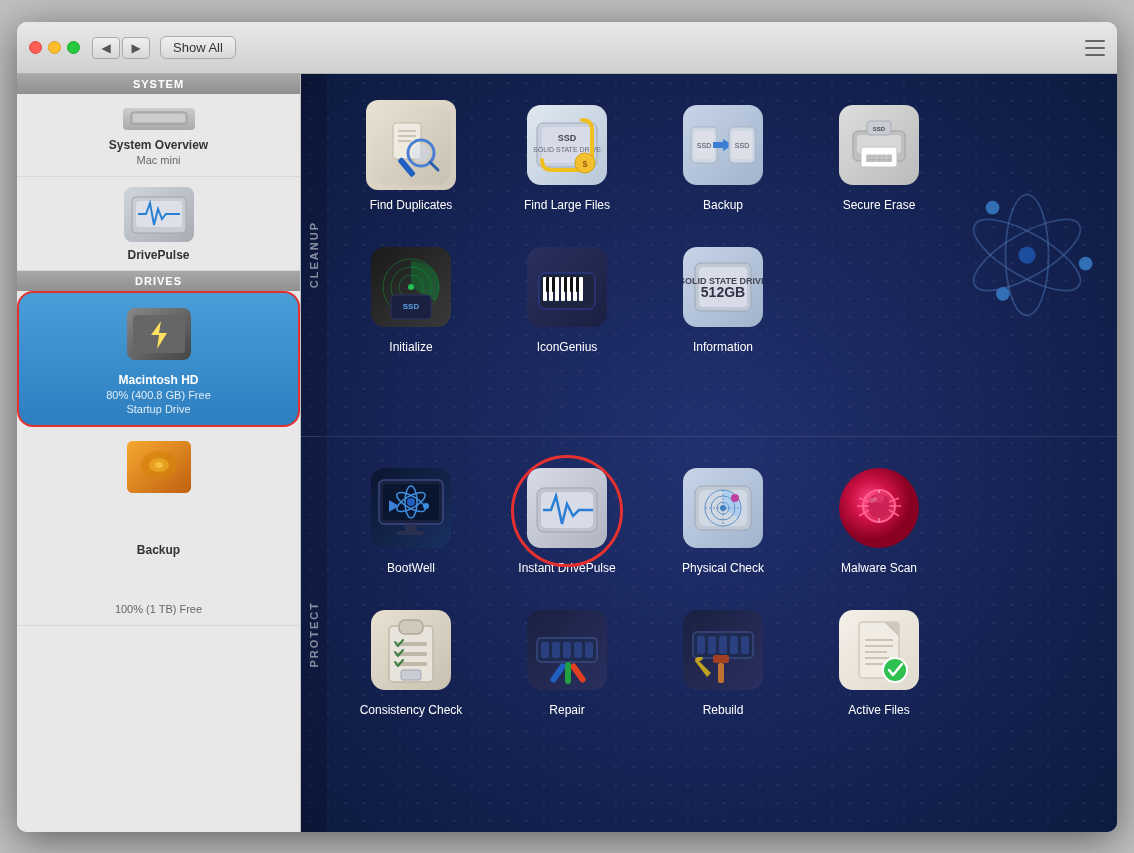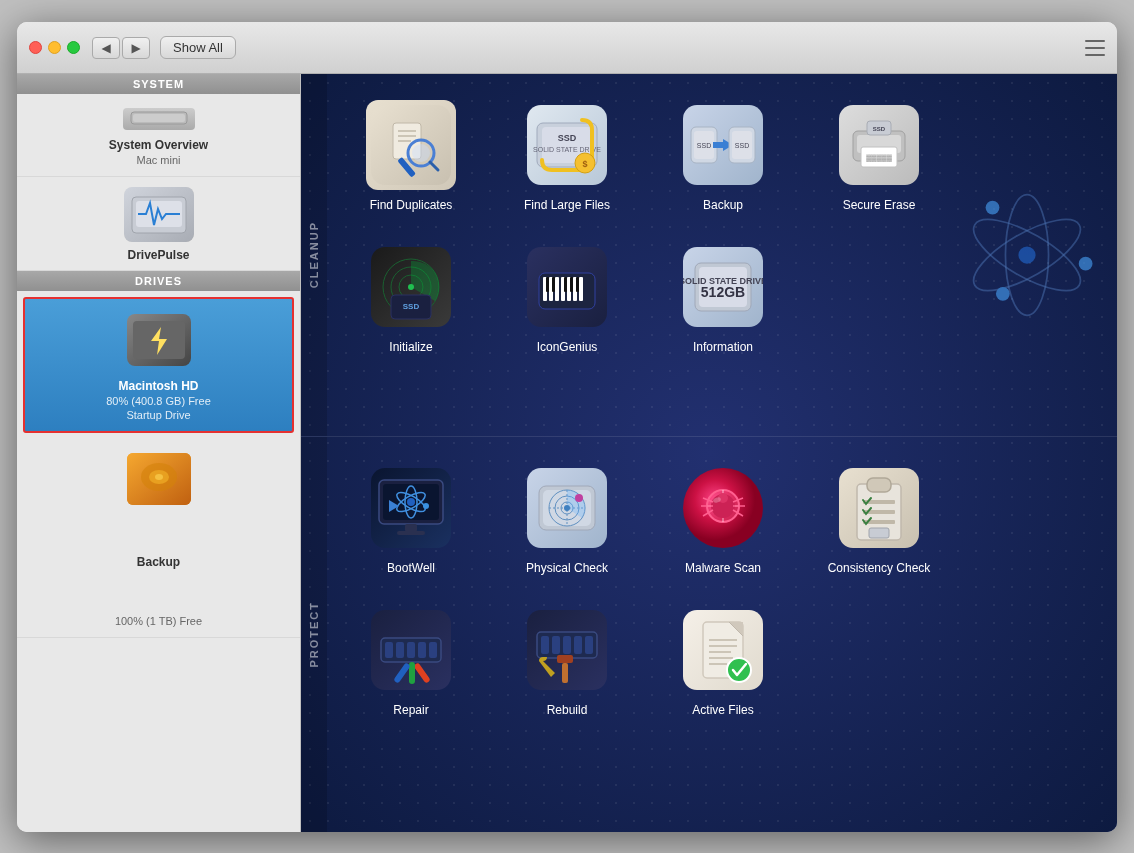--- a/index.html
+++ b/index.html
@@ -127,22 +127,21 @@
       display: flex;
       flex-direction: column;
       align-items: center;
       padding: 16px 10px 12px;
       cursor: pointer;
       border-bottom: 1px solid #d8d8d8;
     }
     .sidebar-item.selected {
       background: linear-gradient(to bottom, #4a9ed8, #2d7fc0);
       border: 2px solid #e53030;
-      border-radius: 3px;
-      margin: 6px;
+      border-radius: 16px;
     }
 
     .sidebar-item-name {
       font-size: 12px;
       font-weight: bold;
       color: #333;
       text-align: center;
     }
     .sidebar-item.selected .sidebar-item-name {
       color: white;
@@ -664,20 +663,40 @@
 
                 <rect x="34" y="56" width="12" height="8" rx="2" fill="#2a3050"></rect>
                 <rect x="26" y="63" width="28" height="4" rx="2" fill="#2a3050"></rect>
 
                 <polygon points="18,32 28,38 18,44" fill="#3a80d4"></polygon>
               </svg>
             </div>
             <div class="grid-item-label">BootWell</div>
           </div>
 
+          <div class="grid-item" style="position:relative;">
+            <div class="red-circle-highlight"></div>
+            <div class="grid-item-icon">
+              <svg width="80" height="80" viewBox="0 0 80 80">
+                <rect width="80" height="80" rx="14" fill="url(#idp_bg)"></rect>
+                <defs>
+                  <linearGradient id="idp_bg" x1="0%" y1="0%" x2="100%" y2="100%">
+                    <stop offset="0%" stop-color="#d8dce8"></stop>
+                    <stop offset="100%" stop-color="#b0b4c0"></stop>
+                  </linearGradient>
+                </defs>
+
+                <rect x="10" y="20" width="60" height="44" rx="7" fill="#c0c4cc" stroke="#a0a4ac" stroke-width="1"></rect>
+                <rect x="14" y="24" width="52" height="36" rx="5" fill="#d8dce8"></rect>
+
+                <polyline points="16,42 24,42 29,28 35,56 40,36 46,48 52,42 66,42" stroke="#2a7fd4" stroke-width="2.5" fill="none"></polyline>
+              </svg>
+            </div>
+            <div class="grid-item-label">Instant DrivePulse</div>
+          </div>
 
           <div class="grid-item">
             <div class="grid-item-icon">
               <svg width="80" height="80" viewBox="0 0 80 80">
                 <rect width="80" height="80" rx="14" fill="url(#pc_bg)"></rect>
                 <defs>
                   <linearGradient id="pc_bg" x1="0%" y1="0%" x2="100%" y2="100%">
                     <stop offset="0%" stop-color="#c8d4e8"></stop>
                     <stop offset="100%" stop-color="#a0b4cc"></stop>
                   </linearGradient>

